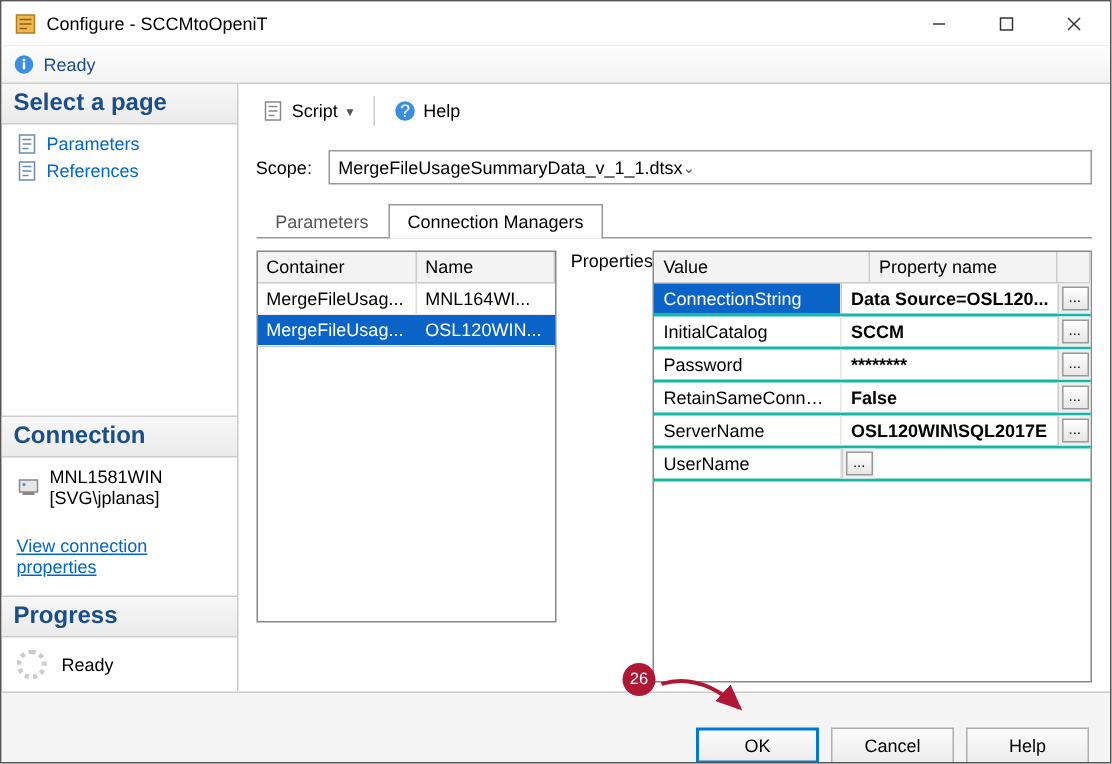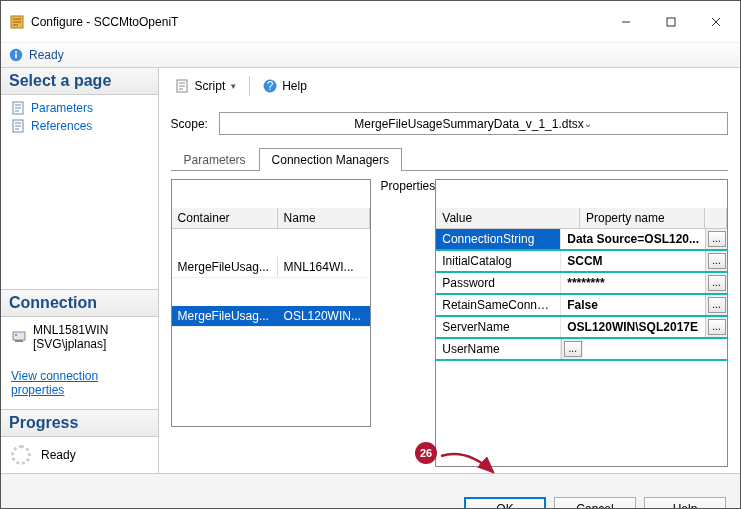--- a/index.html
+++ b/index.html
@@ -1,19 +1,19 @@
 <!DOCTYPE html>
 <html><head>
 <meta charset="utf-8">
 <style>
 * { box-sizing: border-box; margin: 0; padding: 0; font-family: "Segoe UI", Tahoma, sans-serif; font-size: 12px; }
 body { background: #fff; width: 741px; height: 509px; overflow: hidden; position: relative; border: 1px solid #555; }
 
 
-.titlebar { height: 42px; background: #fff; display: flex; align-items: center; padding: 0 2px 0 8px; border-bottom: 1px solid #eee; }
+.titlebar { height: 30px; background: #fff; display: flex; align-items: center; padding: 0 2px 0 8px; border-bottom: 1px solid #eee; }
 .titlebar .app-icon { width: 16px; height: 16px; margin-right: 6px; }
 .titlebar .title { flex: 1; }
 .win-btns { display: flex; }
 .win-btn { width: 45px; height: 29px; display: flex; align-items: center; justify-content: center; color: #333; }
 
 
 .statusbar { height: 25px; background: linear-gradient(#fdfdfd, #f3f3f3); border-bottom: 1px solid #ccc; display: flex; align-items: center; padding: 0 8px; }
 .statusbar .info-icon { width: 14px; height: 14px; margin-right: 6px; }
 .statusbar .status-text { color: #1a4e8a; font-weight: 400; }
 
@@ -42,34 +42,34 @@
 
 
 .toolbar { display: flex; align-items: center; gap: 4px; padding: 2px 0 8px 0; }
 .tb-btn { display: flex; align-items: center; gap: 4px; padding: 2px 4px; }
 .tb-arrow { font-size: 8px; color: #555; }
 .tb-sep { width: 1px; height: 20px; background: #ccc; margin: 0 4px; }
 .tb-icon { width: 16px; height: 16px; }
 
 .scope-row { display: flex; align-items: center; gap: 8px; margin: 8px 0 12px 0; }
 .scope-row label { min-width: 40px; }
-.scope-select { flex: 1; height: 23px; border: 1px solid #999; padding: 0 6px; display:flex; align-items:center; justify-content:center; background:#fff;}
+.scope-select { flex: 1; height: 23px; border: 1px solid #999; padding: 0 6px; display:flex; align-items:center; justify-content:flex-start; background:#fff;}
 .scope-select .chev { color:#555; font-size:10px;}
 
 
 .tabs { display: flex; align-items: flex-end; border-bottom: 1px solid #999; }
 .tab { padding: 4px 12px; border: 1px solid transparent; border-bottom: none; position: relative; top: 1px; color: #555; }
 .tab.active { border-color: #999; background: #fff; color: #000; }
 
 .tab-body { display: flex; gap: 8px; padding: 8px 0 0 0; flex:1; }
 
 
 .grid-box { border: 1px solid #888; background:#fff; }
 .grid-left { width: 200px; height: 248px; }
-.grid-head-row, .grid-row { display: flex; margin-top: 28px; }
+.grid-head-row, .grid-row { display: flex; }
 .grid-cell { padding: 3px 6px; overflow:hidden; white-space:nowrap; text-overflow:ellipsis; }
 .grid-left .c1 { width: 106px; border-right:1px solid #ddd;}
 .grid-left .c2 { width: 92px; }
 .grid-head-row { background: #f3f3f3; border-bottom: 1px solid #ccc; }
 .grid-head-row .grid-cell { border-right: 1px solid #ccc; }
 .grid-row { border-bottom: 1px solid #eee; }
 .grid-row.selected { background: #0a63c7; color: #fff; }
 .grid-row.selected .grid-cell { border-right-color: transparent; }
 
 
@@ -84,21 +84,21 @@
 .props-row .pc3 { width:22px; border-left:1px solid #ccc; background:#efefef; display:flex; align-items:center; justify-content:center; }
 .props-row.highlight .pc1 { background:#0a63c7; color:#fff; }
 .ellipsis-btn { width:18px; height:16px; border:1px solid #999; background:linear-gradient(#fff,#e6e6e6); font-size:10px; line-height:1; display:flex; align-items:center; justify-content:center; }
 
 
 .footer { height: 48px; border-top: 1px solid #ccc; display:flex; align-items:flex-end; justify-content:flex-end; gap:8px; padding: 0 14px; background:#f4f4f4;}
 .btn { width:82px; height:24px; border:1px solid #adadad; background:linear-gradient(#fcfcfc,#ececec); display:flex; align-items:center; justify-content:center; }
 .btn.primary { border:2px solid #0078d7; }
 
 
-.anno-badge { position:absolute; left:414px; top:441px; width:22px; height:22px; background:#b01735; color:#fff; border-radius:50%; display:flex; align-items:center; justify-content:center; font-weight:700; font-size:11px; z-index:10;}
+.anno-badge { position:absolute; left:414px; top:441px; width:22px; height:22px; background:#b01735; color:#fff; border-radius:50%; display:flex; align-items:center; justify-content:center; font-weight:400; font-size:11px; z-index:10;}
 .anno-arrow { position:absolute; left:436px; top:445px; z-index:9; }
 
 </style>
 </head>
 <body>
 
 <div class="titlebar">
   <span class="app-icon">
     <svg viewBox="0 0 16 16" width="16" height="16">
         <rect x="2" y="2" width="12" height="12" fill="#f0b84a" stroke="#b07d1f"></rect>

